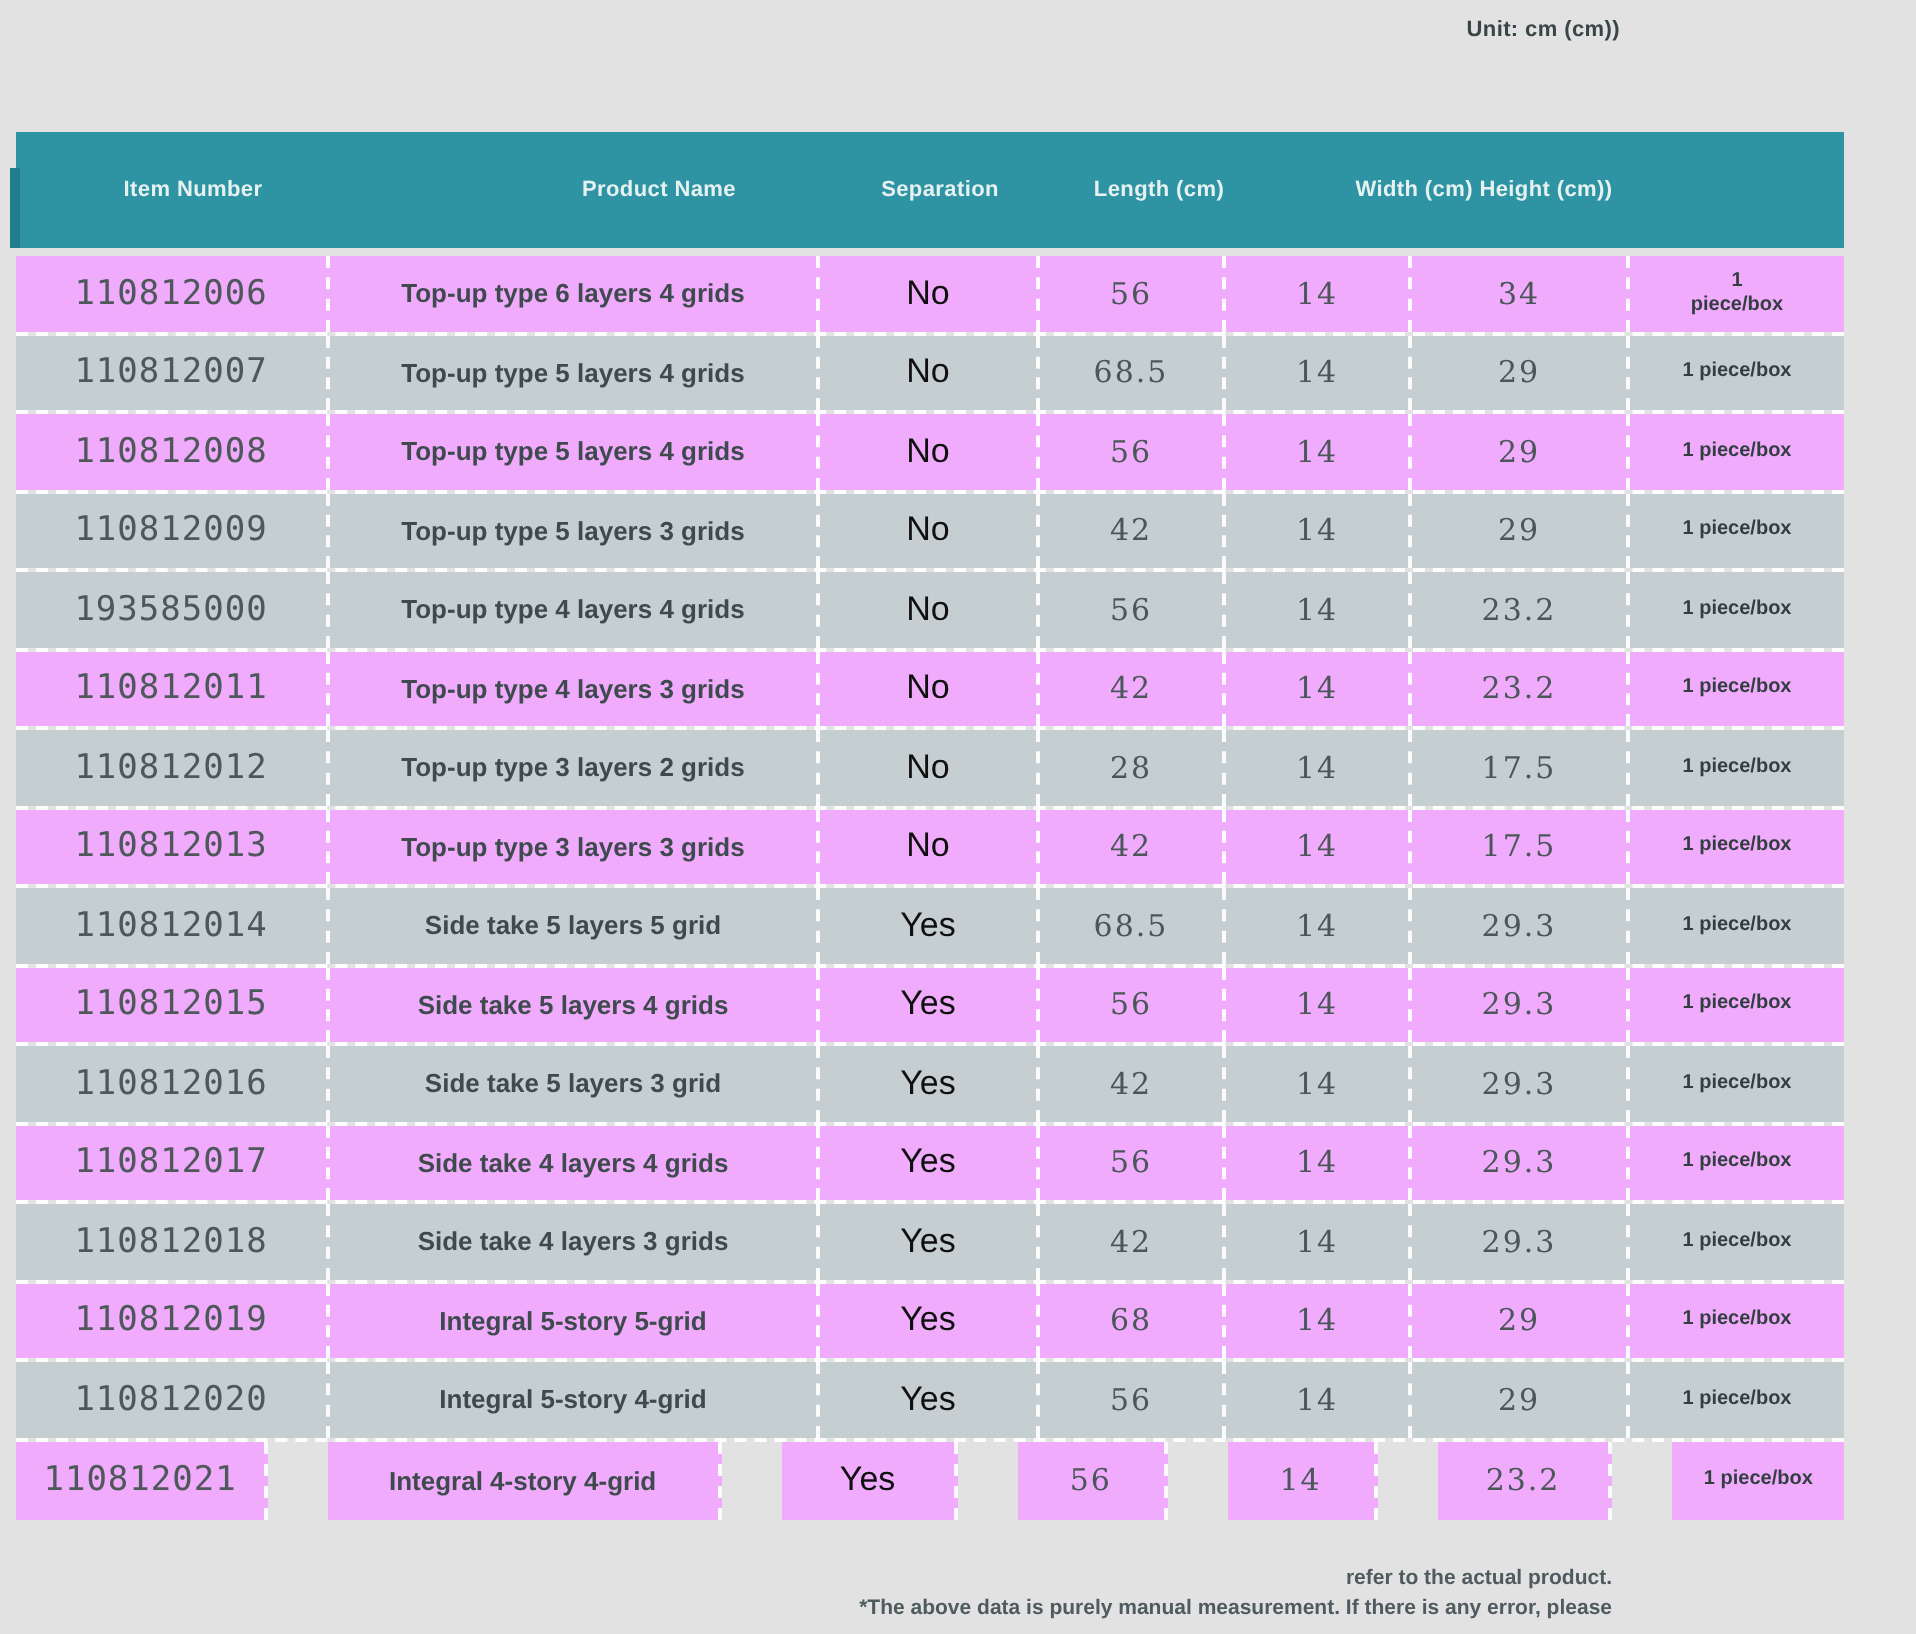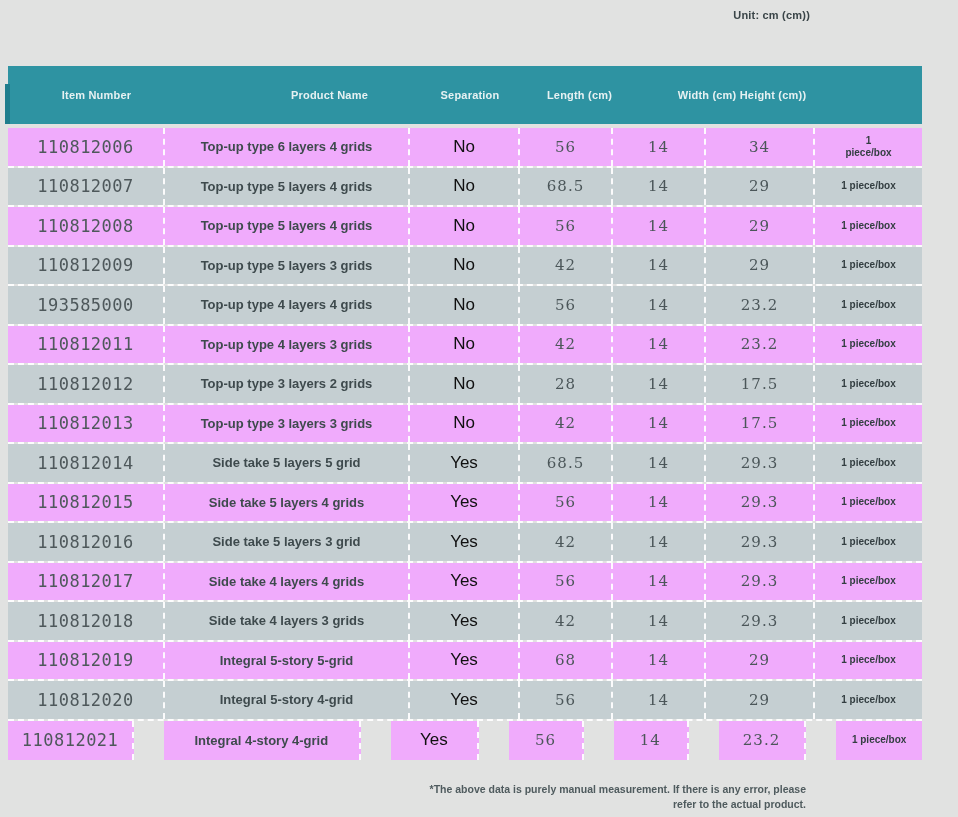--- a/index.html
+++ b/index.html
@@ -218,15 +218,15 @@
       <div class="cell c-sep">Yes</div>
       <div class="cell c-len">56</div>
       <div class="cell c-wid">14</div>
       <div class="cell c-hei">23.2</div>
       <div class="cell c-spec">1 piece/box</div>
     </div>
   </div>
 </div>
 
 <div class="footnote">
+  <div>refer to the actual product.</div>
   <div>*The above data is purely manual measurement. If there is any error, please</div>
-  <div>refer to the actual product.</div>
 </div>
 
 </body></html>

